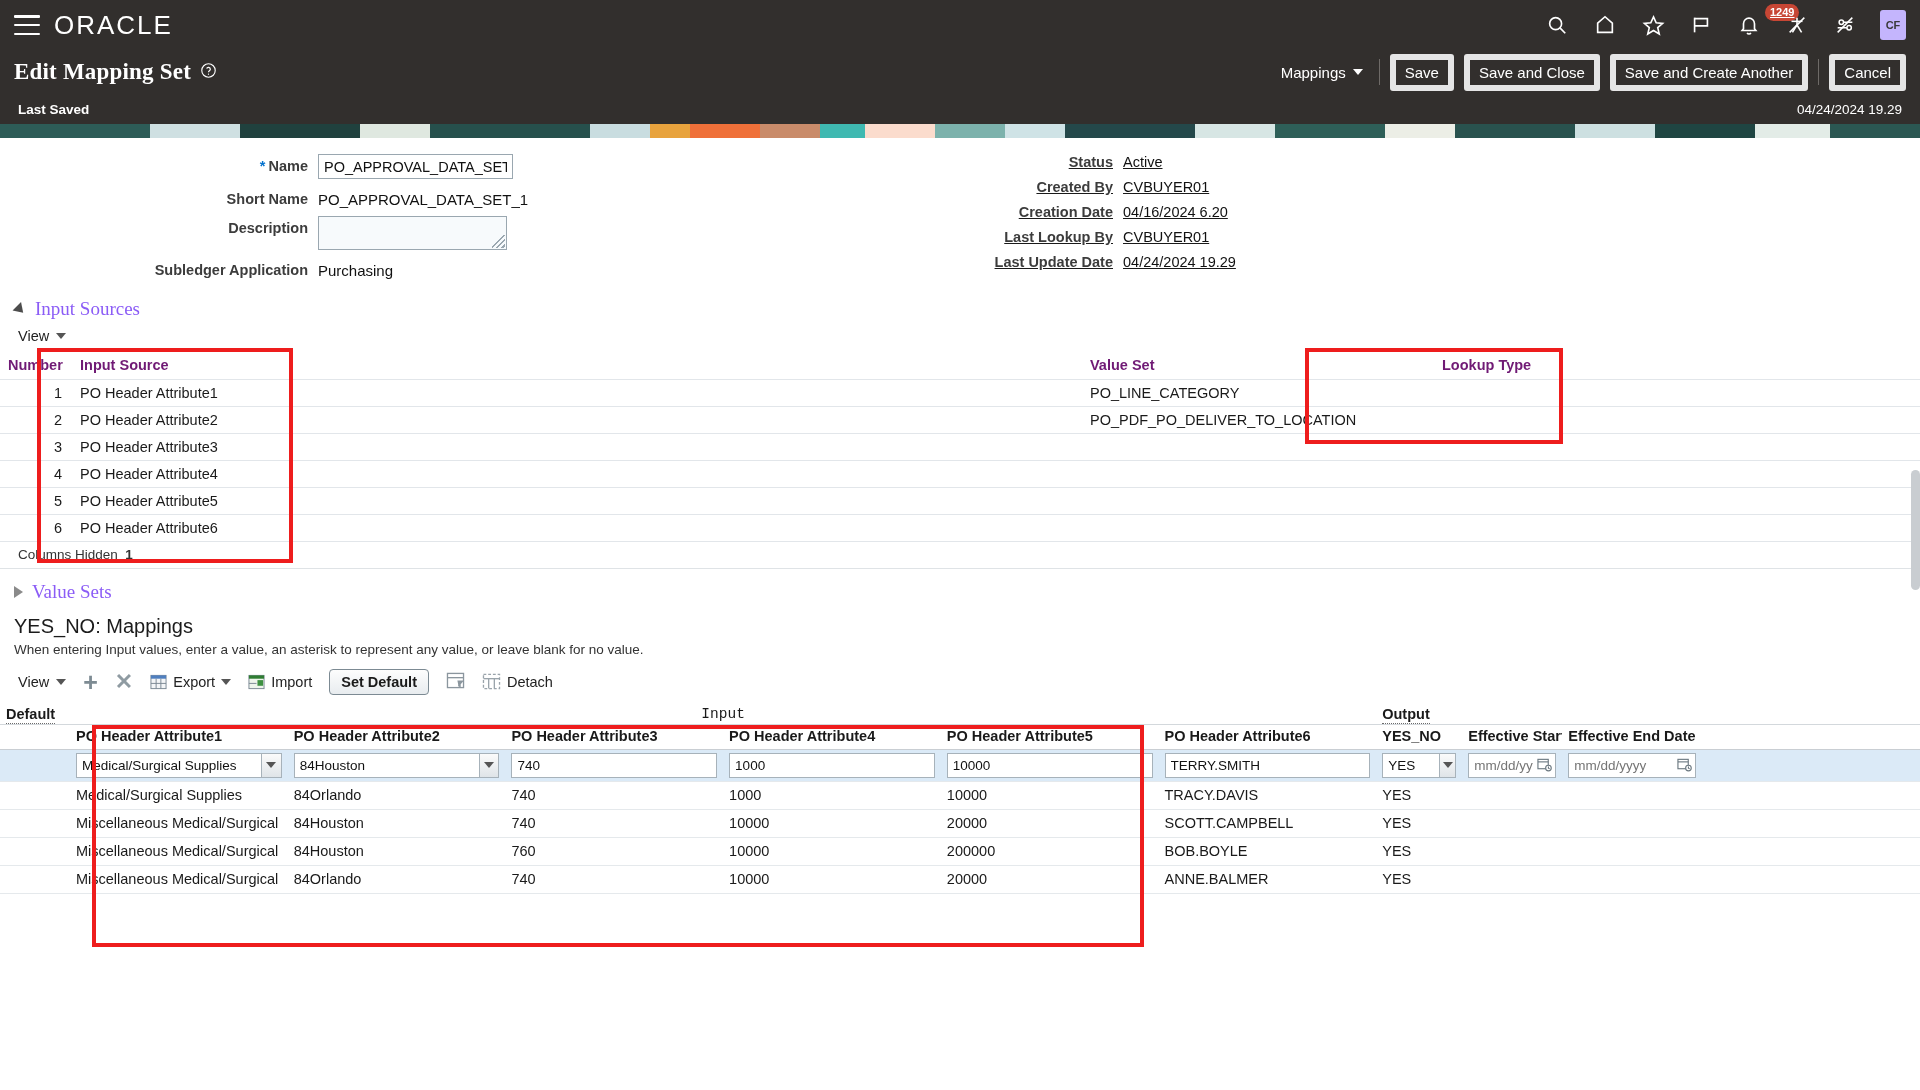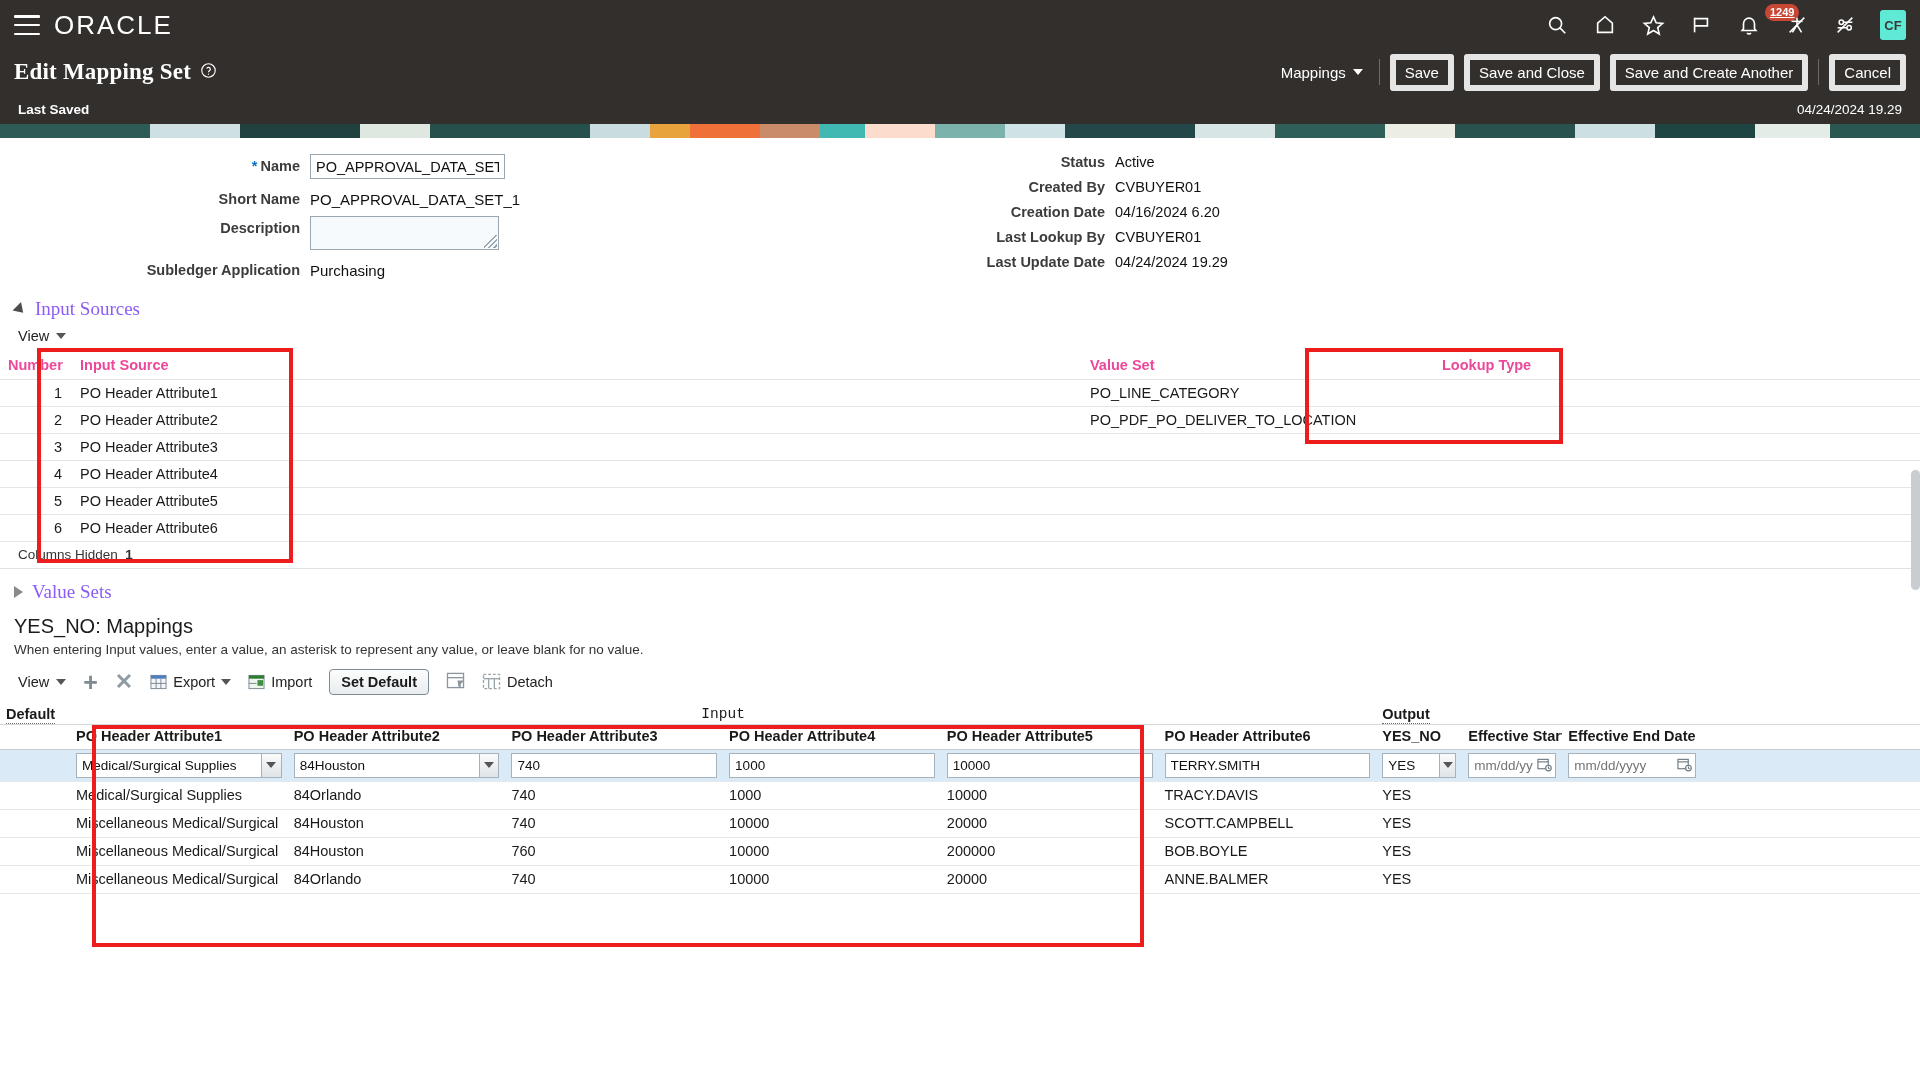--- a/index.html
+++ b/index.html
@@ -22,23 +22,23 @@
     font-family:"Liberation Sans", sans-serif; }
   .gh-right { margin-left:auto; display:flex; align-items:center; gap:22px; }
   .gh-icon { width:26px; height:26px; color:#fff; display:flex; align-items:center;
     justify-content:center; cursor:pointer; position:relative; }
   .gh-icon svg { display:block; }
   .badge {
     position:absolute; top:-8px; left:29px; background:#c74634; color:#fff;
     border-radius:9px; font-size:11px; line-height:1; padding:3px 5px 3px 5px;
     font-weight:600; min-width:26px; text-align:center;text-decoration:underline;
   }
-  .avatar { width:26px; height:30px; background:#5eead4; color:#3a3a3a;
+  .avatar { width:26px; height:30px; background:#c4b5fd; color:#3a3a3a;
     border-radius:3px; display:flex; align-items:center; justify-content:center;
-    font-size:13px; font-weight:600; cursor:pointer; }
+    font-size:11px; font-weight:600; cursor:pointer; }
 
   
   .title-bar { background:#322f2d; height:44px; display:flex; align-items:center;
     padding:0 14px; position:relative; }
   .page-title { color:#fff; font-family:"Liberation Serif", serif; font-size:23px;
     font-weight:700; letter-spacing:.2px; }
   .help-circle { margin-left:9px; color:#fff; }
   .tb-right { margin-left:auto; display:flex; align-items:center; gap:10px; }
   .actions-menu { color:#fff; font-size:15px; cursor:pointer; display:flex;
     align-items:center; gap:7px; margin-right:6px; }
@@ -54,39 +54,39 @@
     justify-content:space-between; padding:0 18px; }
   .saved-strip .lbl { color:#fff; font-size:13.5px; font-weight:700; margin-right:10px; }
   .saved-strip .val { color:#fff; font-size:13.5px; }
 
   
   .banner { height:14px; width:100%; position:relative; overflow:hidden;
     background:#1f4f4a; }
   .banner i { position:absolute; top:0; bottom:0; display:block; }
 
   
-  .summary { position:relative; padding-top:20px; height:154px; }
+  .summary { position:relative; padding-top:20px; height:154px;margin-left:8px; }
   .form-left { position:absolute; left:0; top:16px; width:760px; }
   .frow { display:flex; align-items:flex-start; margin-bottom:8px; }
   .flabel { width:310px; text-align:right; padding-right:10px; font-size:14.5px;
     color:#3c3c3c; font-weight:700; padding-top:4px; }
   .flabel .req { color:#0572ce; font-weight:700; margin-right:3px; }
   .fvalue { font-size:15px; color:#111; padding-top:4px; }
   .txt-input { width:195px; height:25px; border:1px solid #9aa7b0; background:#fff;
     font-size:14.5px; padding:1px 5px; color:#111; font-family:"Liberation Sans", sans-serif; }
   .txt-area { width:189px; height:34px; border:1px solid #9aa7b0; background:#f7fafc;
     position:relative; }
   .txt-area .grip { position:absolute; right:1px; bottom:1px; width:13px; height:13px;
     background:
       linear-gradient(135deg, transparent 44%, #9aa7b0 44%, #9aa7b0 53%, transparent 53%),
       linear-gradient(135deg, transparent 64%, #9aa7b0 64%, #9aa7b0 73%, transparent 73%),
       linear-gradient(135deg, transparent 84%, #9aa7b0 84%, #9aa7b0 93%, transparent 93%);
   }
   .form-right { position:absolute; left:880px; top:16px; }
-  .rrow { display:flex; margin-bottom:9px; }
+  .rrow { display:flex; margin-bottom:9px;text-decoration:underline; }
   .rlabel { width:235px; text-align:right; padding-right:10px; font-size:14.5px;
     color:#3c3c3c; font-weight:700; }
   .rvalue { font-size:14.5px; color:#111; }
 
   
   .section-head { display:flex; align-items:center; gap:9px; padding:6px 0 2px 14px; }
   .tri-down { width:0;height:0;border-left:6px solid transparent;
     border-right:6px solid transparent;border-top:9px solid #4d4d4d;
     transform:rotate(-45deg); }
   .tri-right { width:0;height:0;border-top:6px solid transparent;
@@ -97,21 +97,21 @@
   .view-bar { display:flex; align-items:center; gap:16px; padding:6px 0 6px 18px; }
   .view-menu { display:flex; align-items:center; gap:7px; font-size:14.5px;
     color:#222; cursor:pointer; }
   .caret-dn-dk { width:0;height:0;border-left:5px solid transparent;
     border-right:5px solid transparent;border-top:6px solid #555; }
 
   
   table.grid { border-collapse:collapse; width:100%; table-layout:fixed; }
   table.grid th, table.grid td { font-size:14.5px; text-align:left; padding:4px 8px;
     border-bottom:1px solid #e2e6ea; white-space:nowrap; overflow:hidden; }
-  table.grid th { font-weight:700; color:#ec4899; }
+  table.grid th { font-weight:700; color:#701a75; }
 
   
   .is-wrap { position:relative; margin-top:2px; }
   #input-sources-table th, #input-sources-table td { height:27px; }
   .col-num { width:72px; text-align:right !important; padding-right:10px !important; }
   .col-src { width:170px; }
   .col-mid { width:840px; }
   .col-vs  { width:352px; }
   .col-lt  { width:auto; }
   .cols-hidden { font-size:13.5px; color:#333; padding:5px 0 6px 18px;

